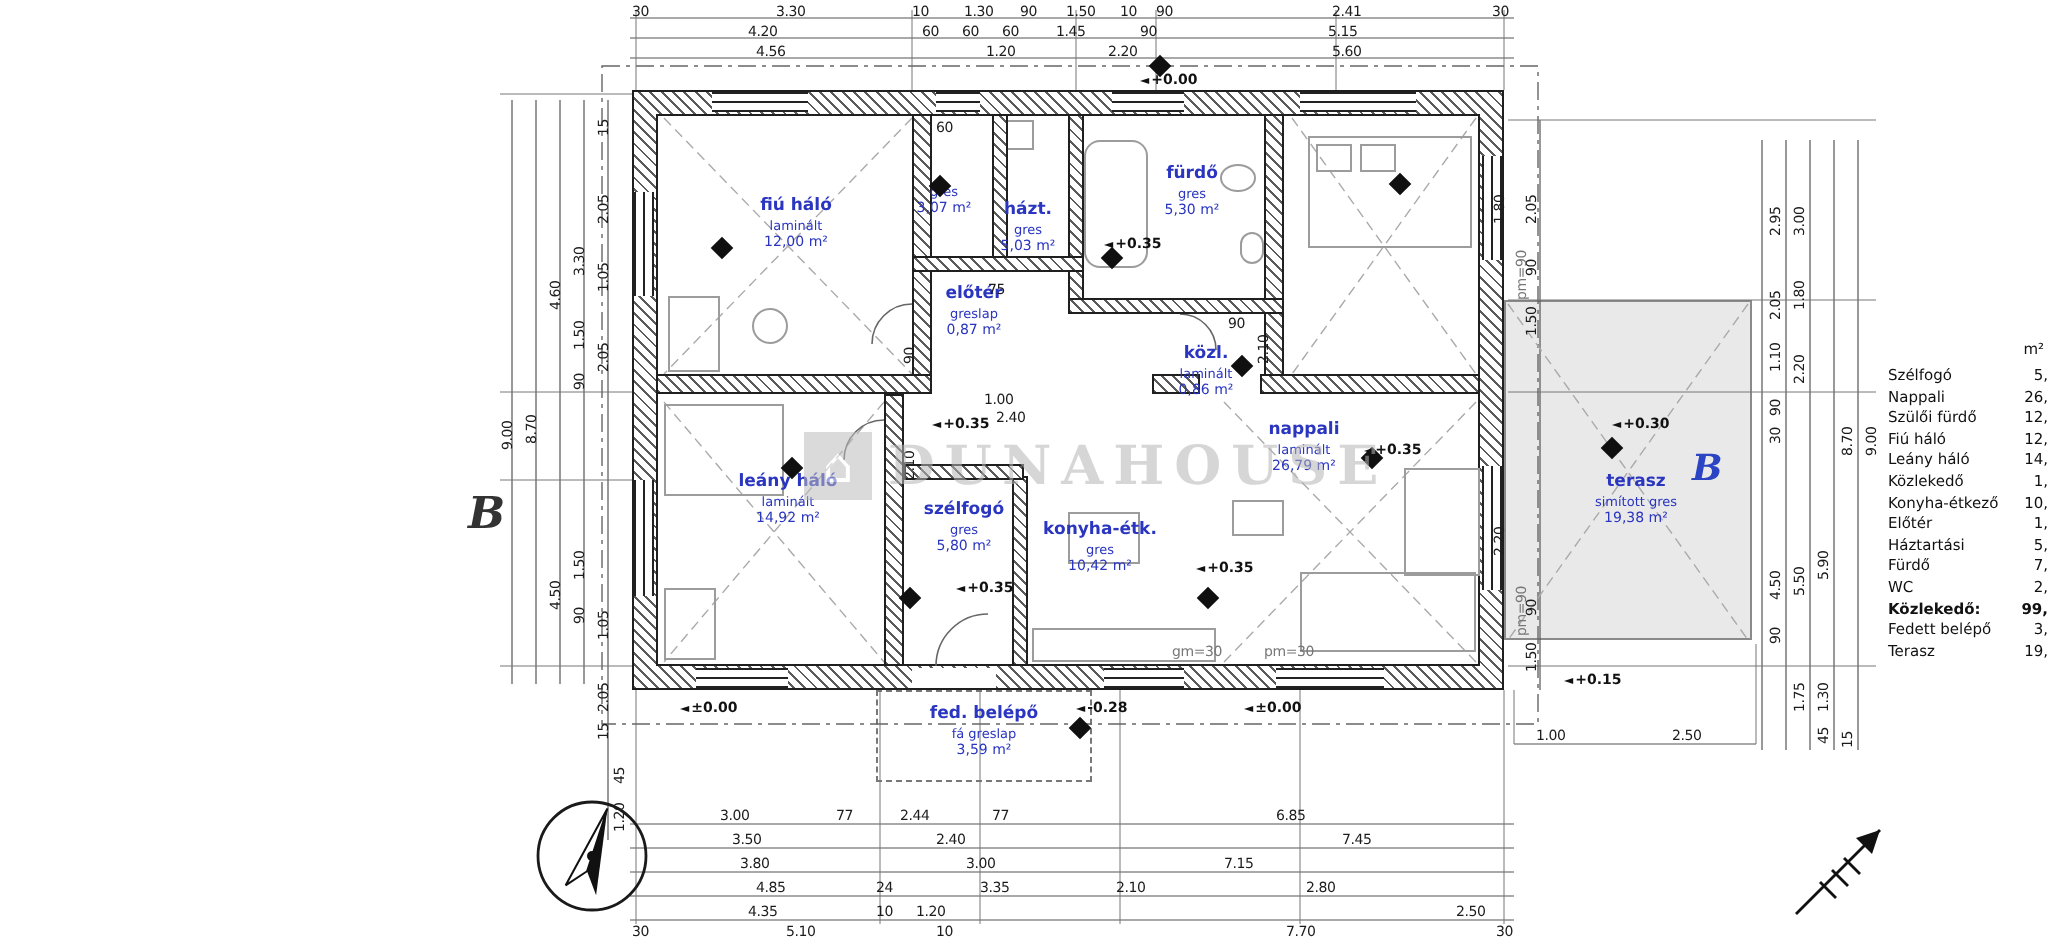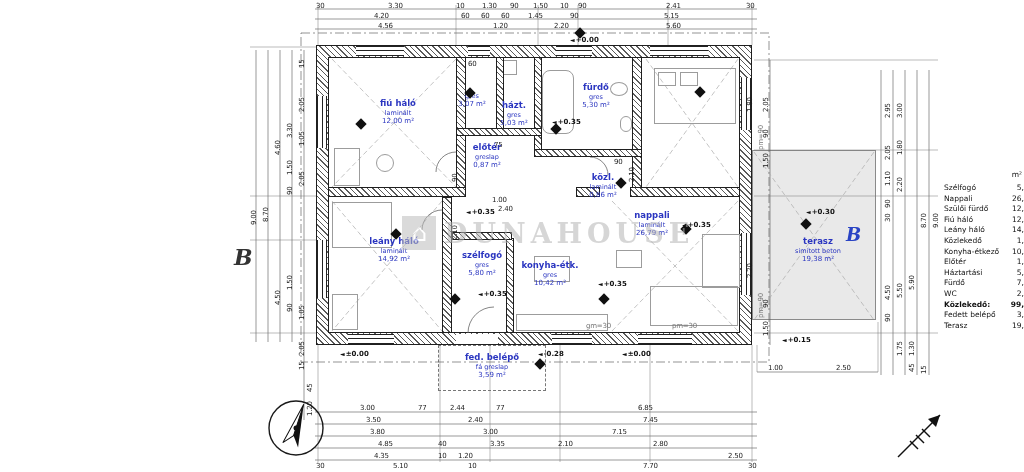--- a/index.html
+++ b/index.html
@@ -230,21 +230,21 @@
     <span class="m">gres</span>
     <span class="ar">5,80 m²</span>
   </div>
   <div class="rl" style="left:550px;top:260px">
     <span class="n">konyha-étk.</span>
     <span class="m">gres</span>
     <span class="ar">10,42 m²</span>
   </div>
   <div class="rl" style="left:818px;top:236px">
     <span class="n">terasz</span>
-    <span class="m">simított beton</span>
+    <span class="m">simított gres</span>
     <span class="ar">19,38 m²</span>
   </div>
   <div class="rl" style="left:492px;top:352px">
     <span class="n">fed. belépő</span>
     <span class="m">fá greslap</span>
     <span class="ar">3,59 m²</span>
   </div>
 
   <div class="secB" style="left:234px;top:244px;font-size:22px;color:#333">B</div>
   <div class="secB" style="left:846px;top:224px;font-size:18px;color:#2a44c4">B</div>
@@ -296,26 +296,26 @@
   <span class="dt" style="left:554px;top:22px">2.20</span>
   <span class="dt" style="left:666px;top:22px">5.60</span>
 
   <span class="dt" style="left:360px;top:404px">3.00</span>
   <span class="dt" style="left:418px;top:404px">77</span>
   <span class="dt" style="left:450px;top:404px">2.44</span>
   <span class="dt" style="left:496px;top:404px">77</span>
   <span class="dt" style="left:638px;top:404px">6.85</span>
   <span class="dt" style="left:366px;top:416px">3.50</span>
   <span class="dt" style="left:468px;top:416px">2.40</span>
-  <span class="dt" style="left:643px;top:416px">7.45</span>
+  <span class="dt" style="left:671px;top:416px">7.45</span>
   <span class="dt" style="left:370px;top:428px">3.80</span>
   <span class="dt" style="left:483px;top:428px">3.00</span>
   <span class="dt" style="left:612px;top:428px">7.15</span>
   <span class="dt" style="left:378px;top:440px">4.85</span>
-  <span class="dt" style="left:438px;top:440px">40</span>
+  <span class="dt" style="left:438px;top:440px">24</span>
   <span class="dt" style="left:490px;top:440px">3.35</span>
   <span class="dt" style="left:558px;top:440px">2.10</span>
   <span class="dt" style="left:653px;top:440px">2.80</span>
   <span class="dt" style="left:374px;top:452px">4.35</span>
   <span class="dt" style="left:438px;top:452px">10</span>
   <span class="dt" style="left:458px;top:452px">1.20</span>
   <span class="dt" style="left:488px;top:480px">25</span>
   <span class="dt" style="left:728px;top:452px">2.50</span>
   <span class="dt" style="left:316px;top:462px">30</span>
   <span class="dt" style="left:393px;top:462px">5.10</span>
@@ -374,21 +374,21 @@
   <span class="dt" style="left:492px;top:196px">1.00</span>
   <span class="dt" style="left:498px;top:205px">2.40</span>
   <span class="dtv" style="left:628px;top:182px">2.10</span>
   <span class="dt" style="left:614px;top:158px">90</span>
   <span class="dtv" style="left:746px;top:112px">1.80</span>
   <span class="dt" style="left:468px;top:60px">60</span>
   <span class="dtv" style="left:746px;top:278px">2.20</span>
   <span class="dtv" style="left:757px;top:150px;color:#777">pm=90</span>
   <span class="dtv" style="left:757px;top:318px;color:#777">pm=90</span>
   <span class="dt" style="left:586px;top:322px;color:#777">gm=30</span>
-  <span class="dt" style="left:672px;top:322px;color:#777">pm=30</span>
+  <span class="dt" style="left:632px;top:322px;color:#777">pm=30</span>
 
   <div id="legend">
     <div class="hdr">m²</div>
     <div class="row">
         <span class="lab">Szélfogó</span>
         <span class="val">5,</span>
       </div>
     <div class="row">
         <span class="lab">Nappali</span>
         <span class="val">26,</span>

